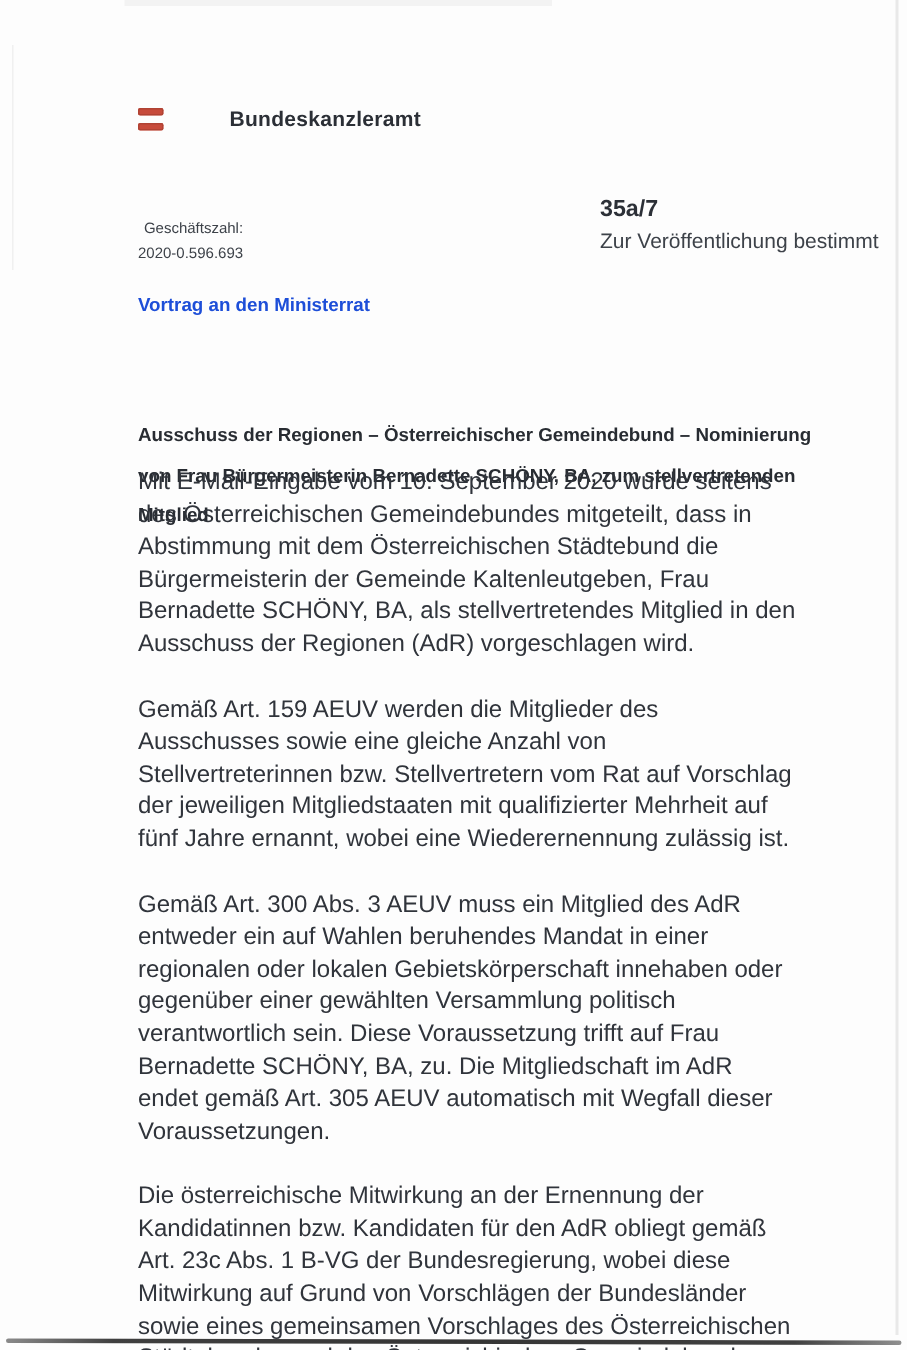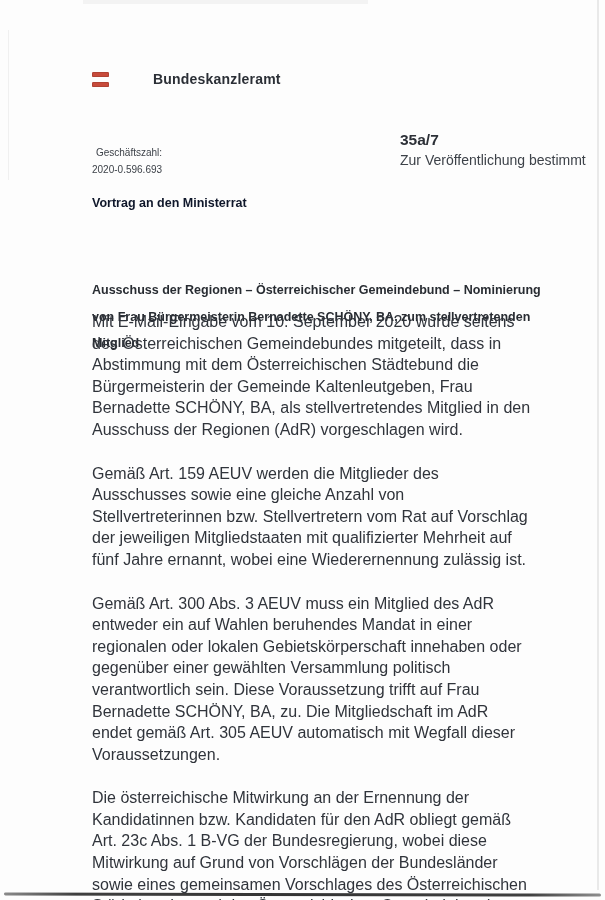--- a/index.html
+++ b/index.html
@@ -30,21 +30,21 @@
 
   
   .ref{position:absolute;left:92px;top:144px;font-size:10px;line-height:17px;color:#3d4249;text-align:right;}
 
   
   .clas{position:absolute;left:400px;top:130px;}
   .clas-number{font-size:15.5px;font-weight:bold;color:#2c3037;line-height:19px;}
   .clas-note{font-size:14px;color:#3d4249;margin-top:3px;}
 
   
-  .subject{position:absolute;left:92px;top:196px;font-size:12.5px;font-weight:bold;color:#0f172a;}
+  .subject{position:absolute;left:92px;top:196px;font-size:12.5px;font-weight:bold;color:#1d4ed8;}
   .title{position:absolute;left:92px;top:233px;width:452px;font-size:12.5px;font-weight:bold;line-height:26.5px;color:#282c32;margin-top:44px;}
 
   
   .body{position:absolute;left:92px;top:311px;width:440px;}
   .body p{margin:0 0 22px 0;font-size:16px;line-height:21.6px;color:#30343b;}
 </style>
 </head>
 <body>
 
 <div class="sheet">

